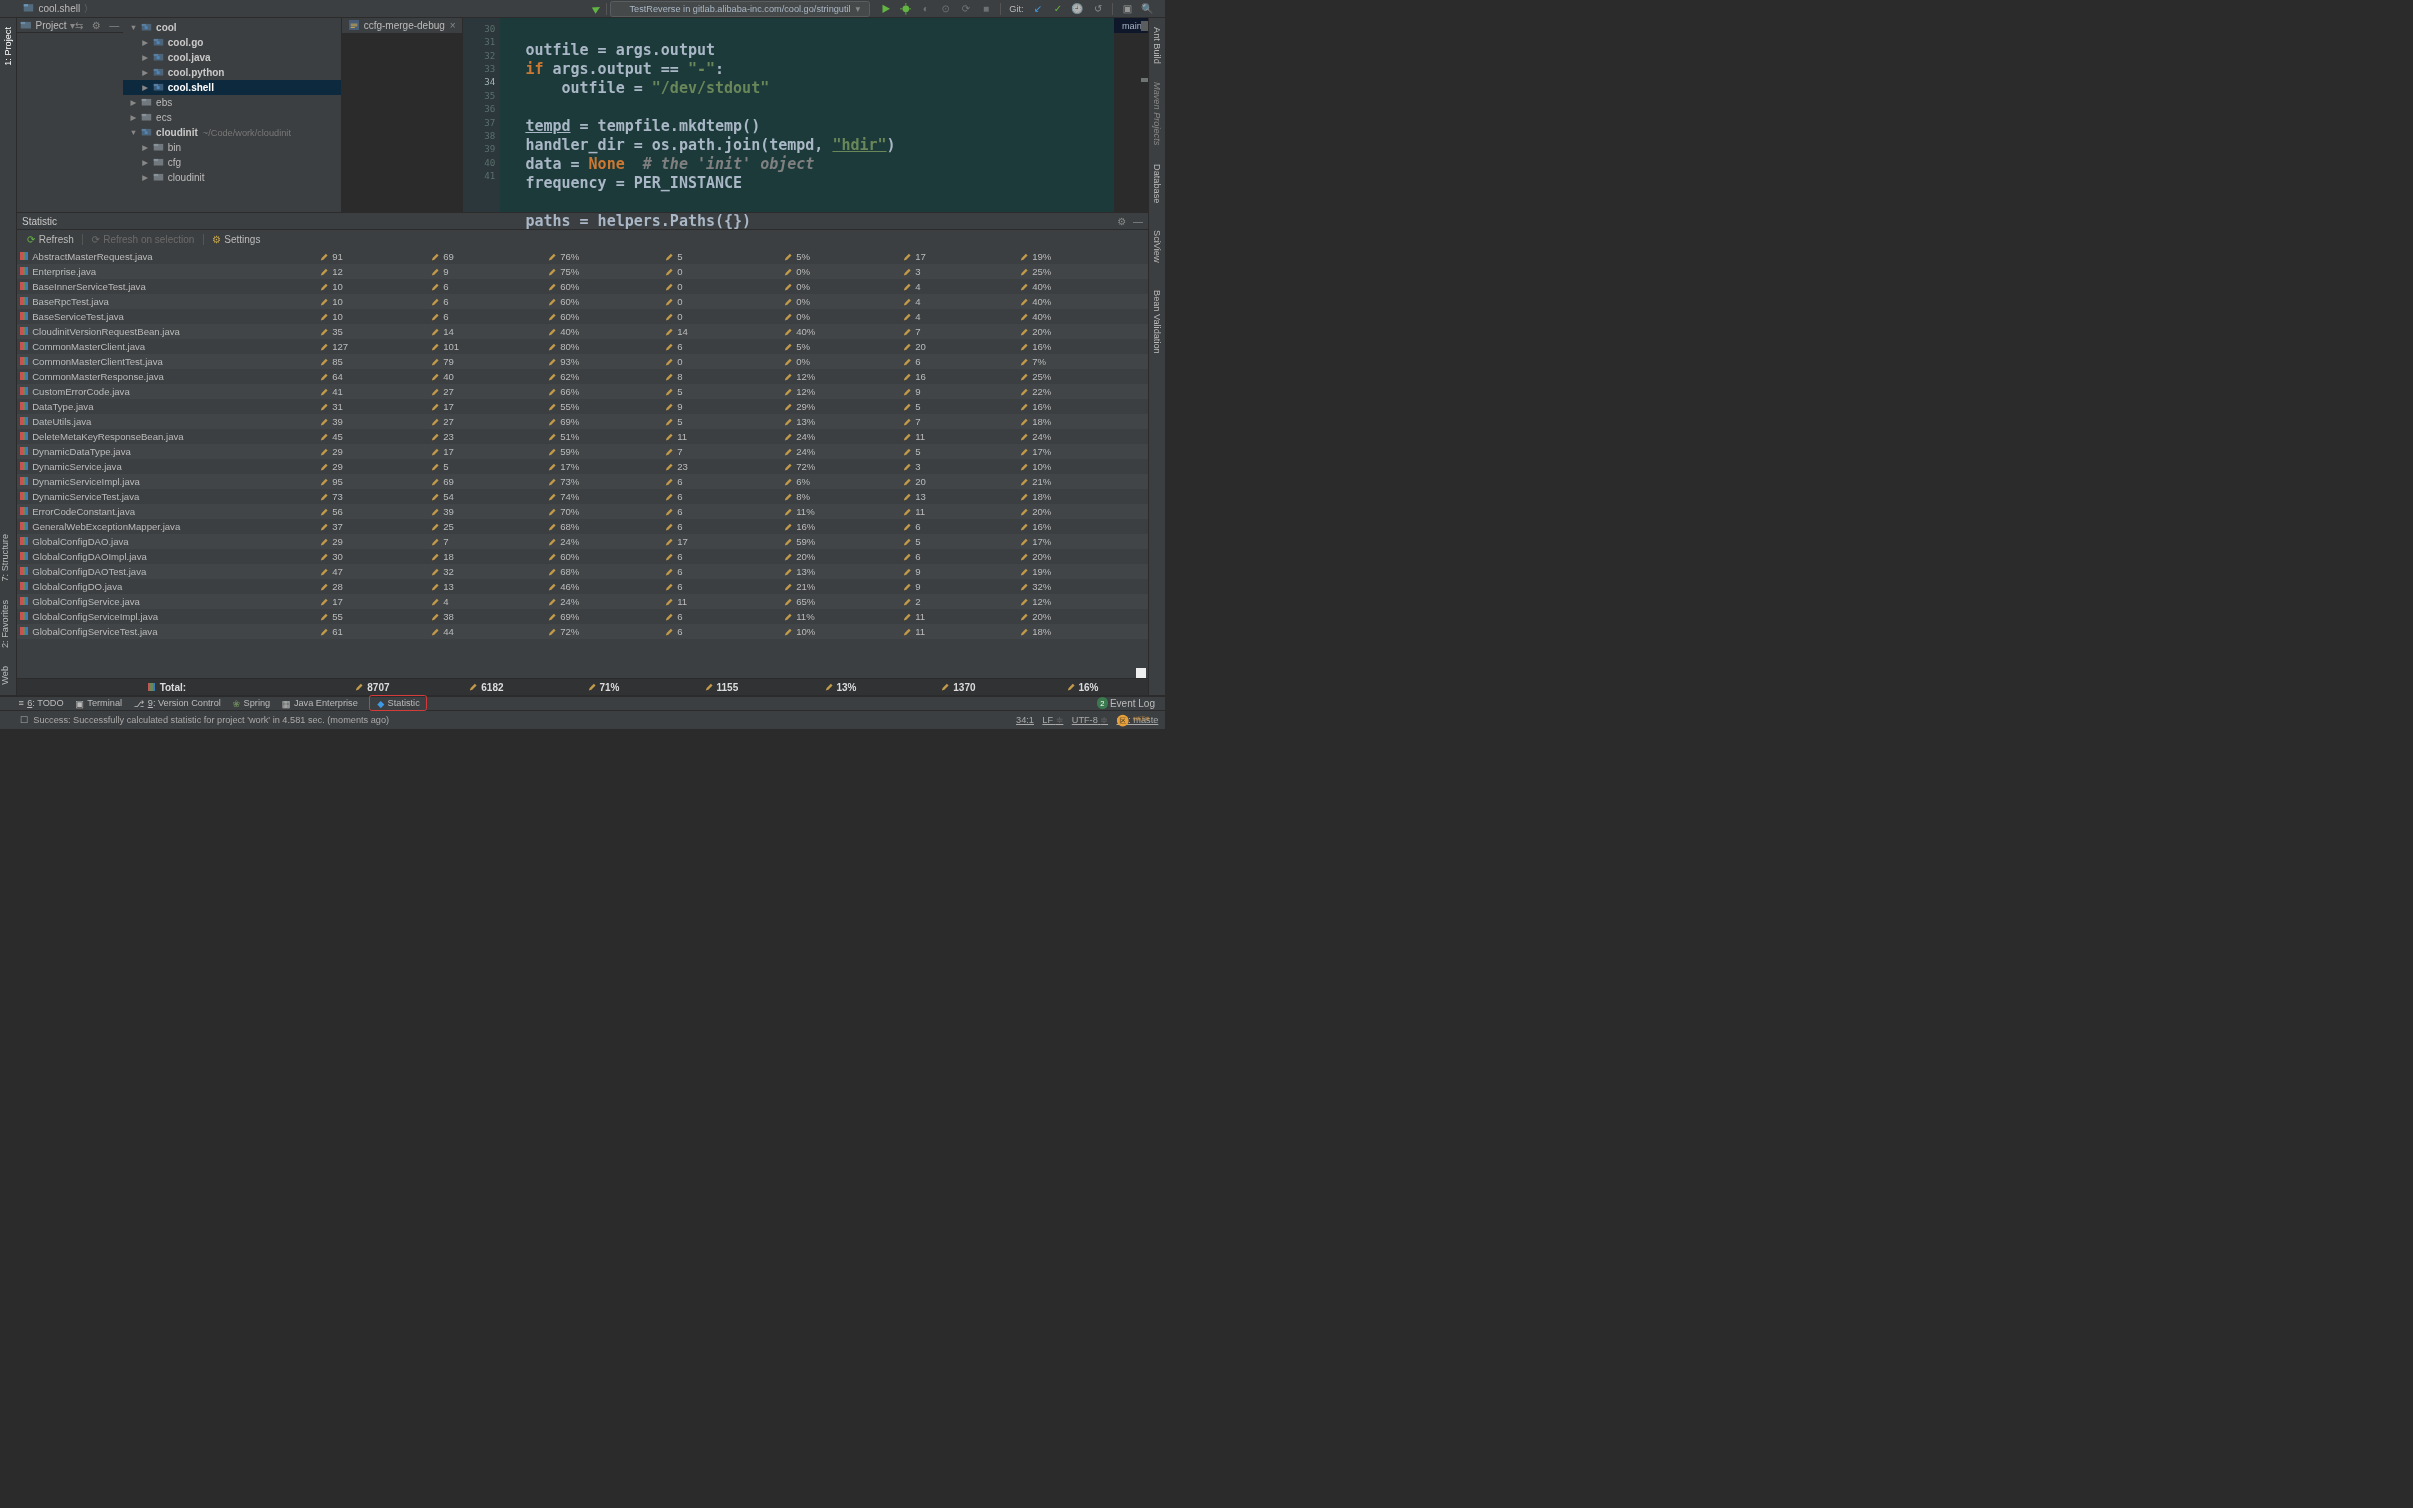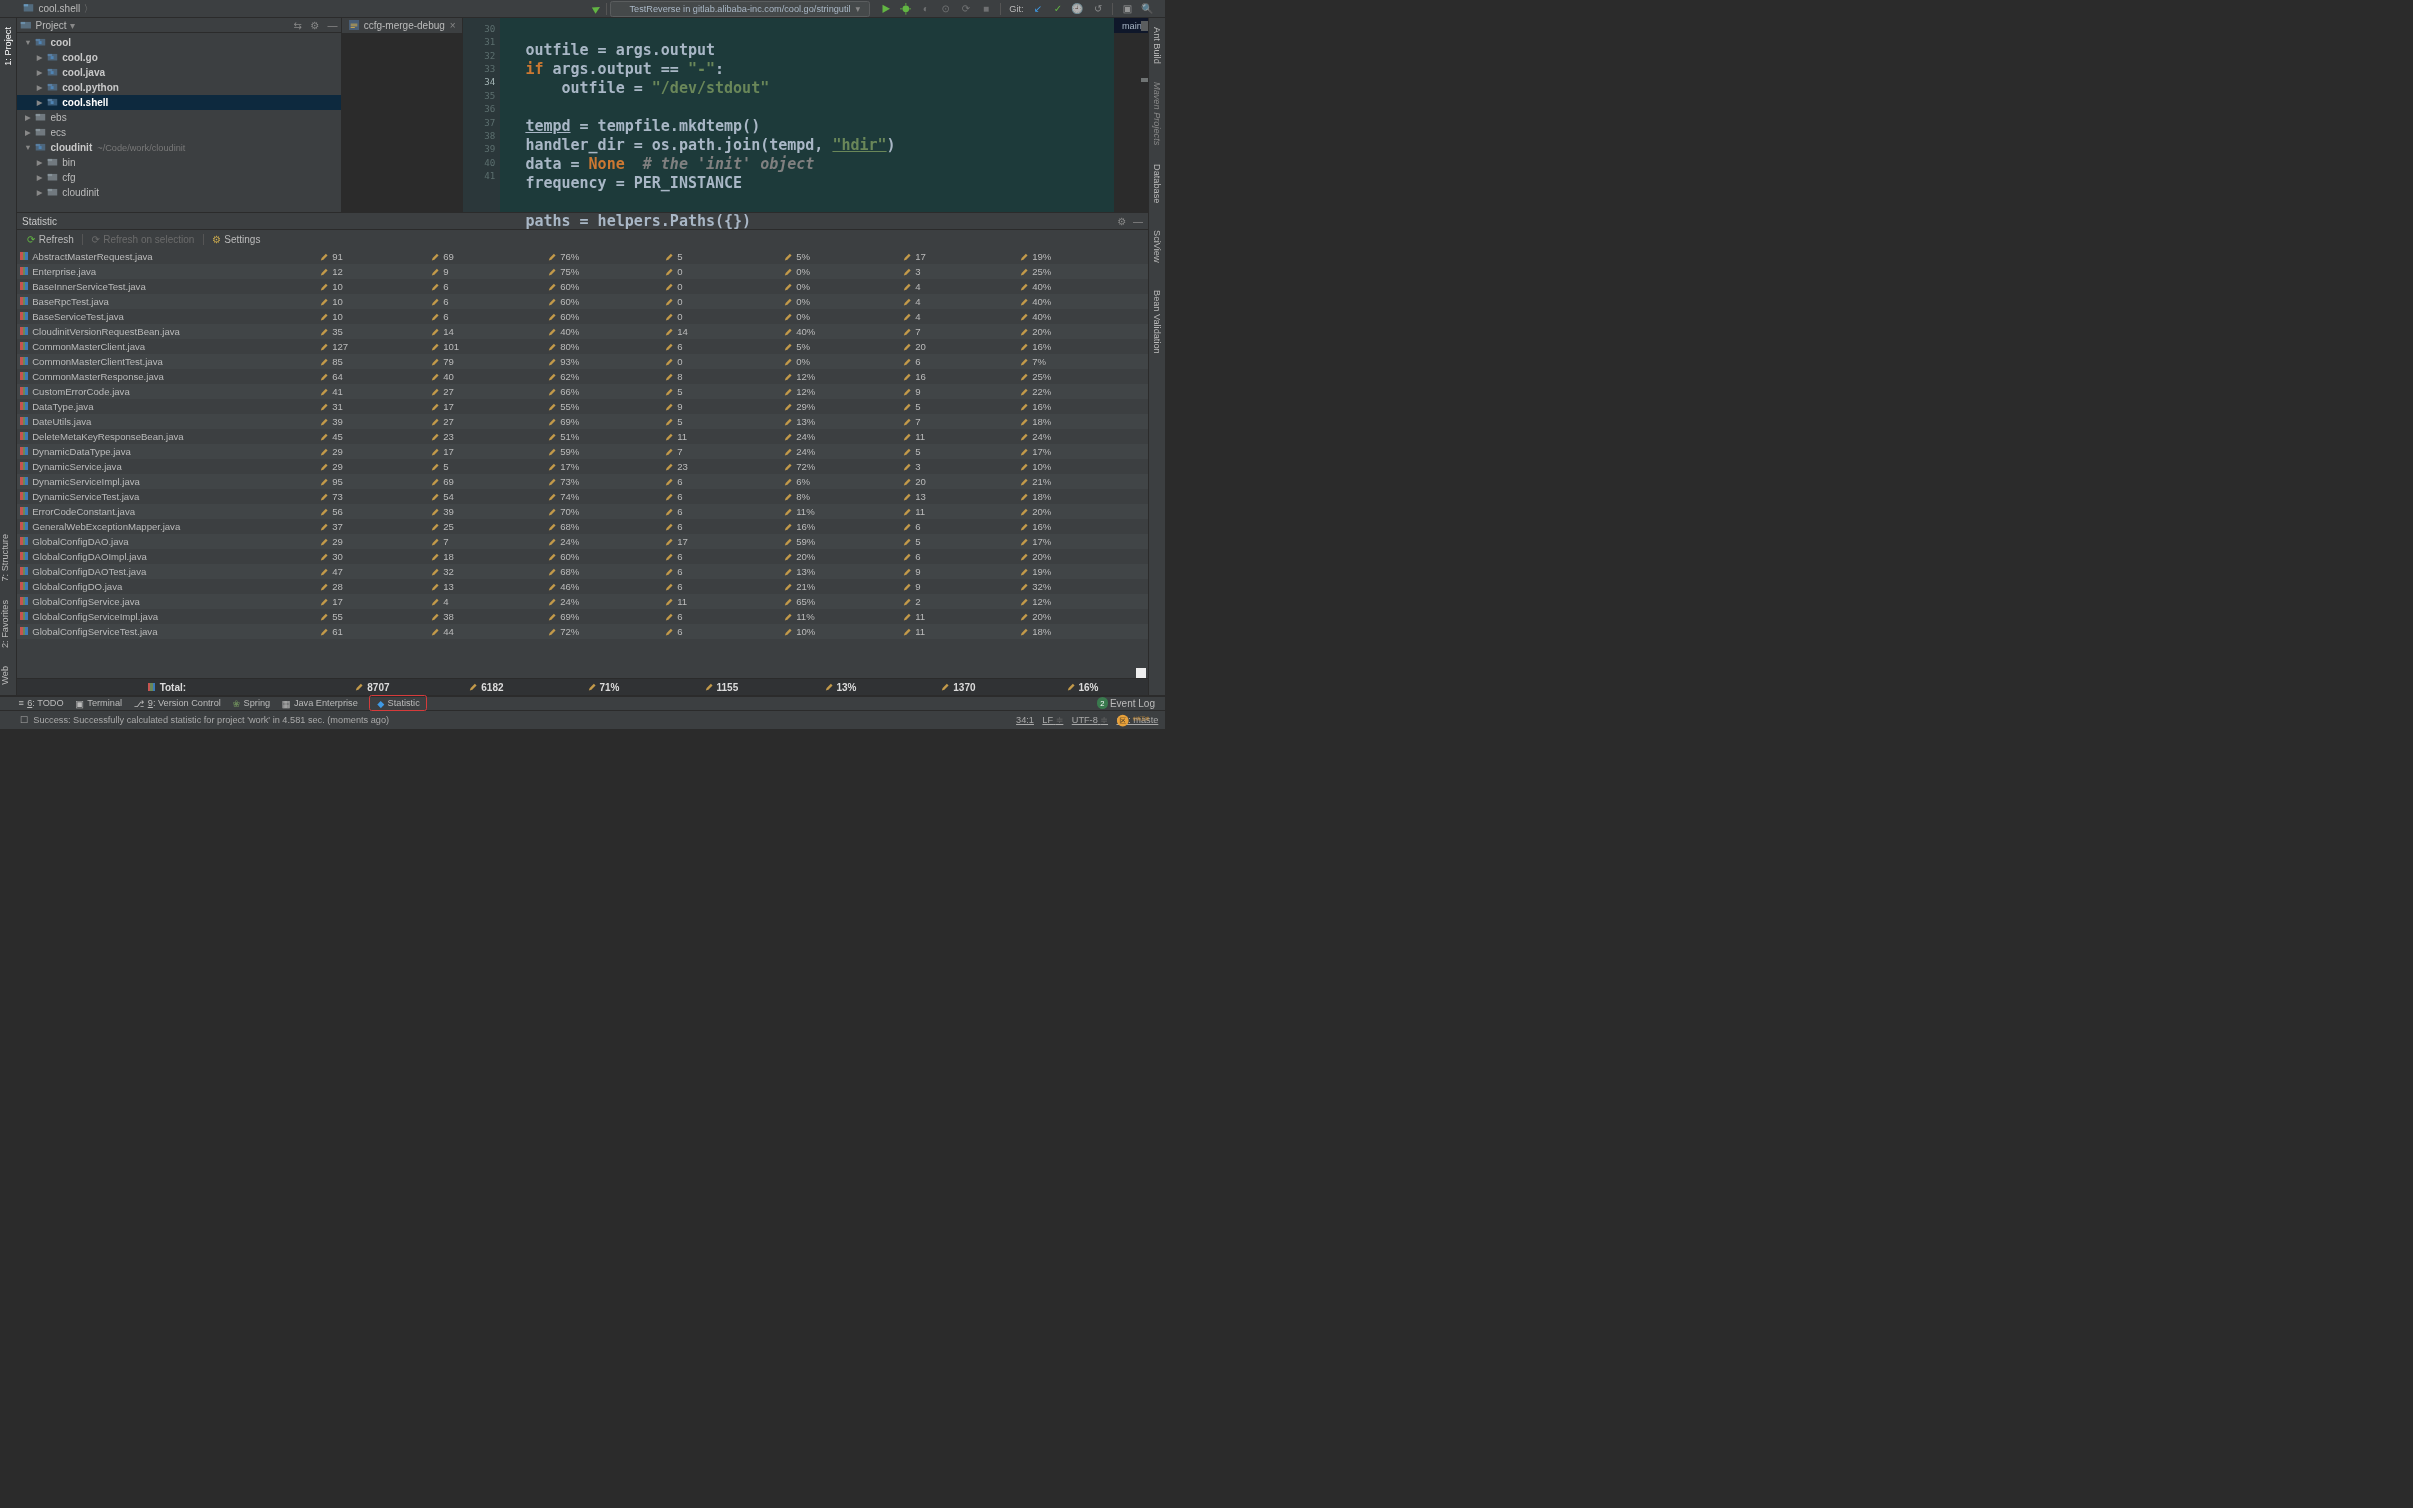--- a/index.html
+++ b/index.html
@@ -66,21 +66,21 @@
 .left-gutter .vgroup { display:flex; flex-direction:column; align-items:center; gap:8.4px; margin-top:3.4px;}
 
 
 .right-gutter { position:absolute; right:0; top:18.4px; bottom:34px; width:17px; background:#3c3f41; border-left:0.8px solid #2b2b2b;}
 .right-gutter .vlabel { writing-mode:vertical-rl; font-size:9.2px; color:#bbb; padding:5px 0;}
 .right-gutter .vgroup { display:flex; flex-direction:column; align-items:center; gap:8.4px; margin-top:3.4px;}
 
 
 .main-area { position:absolute; left:17px; right:17px; top:18.4px; bottom:34px; display:flex; flex-direction:column;}
 .upper-split { display:flex; height:194px;}
-.project-panel { width:325px; background:#3c3f41; border-right:0.8px solid #2b2b2b; display:flex; flex-direction:column;}
+.project-panel { width:325px; background:#3c3f41; border-right:0.8px solid #2b2b2b; display:flex; }
 .project-header { height:15px; display:flex; align-items:center; padding:0 3.4px; border-bottom:0.8px solid #2b2b2b;}
 .project-header .title { display:flex; align-items:center; gap:3.4px;}
 .project-header .right { margin-left:auto; display:flex; gap:8.4px;}
 .tree { overflow:auto; flex:1; padding-top:1.7px;}
 .tree-row { display:flex; align-items:center; height:15px; gap:3.4px; padding-left:6.7px; cursor:pointer;}
 .tree-row.indent1 { padding-left:18.4px;}
 .tree-row.selected { background:#0d293e; color:#fff;}
 .tree-arrow { width:8.4px; color:#888; font-size:7.5px; text-align:center;}
 .tree-label.bold { font-weight:bold; color:#c9c9c9;}
 .tree-row.selected .tree-label { font-weight:bold; color:#fff;}

